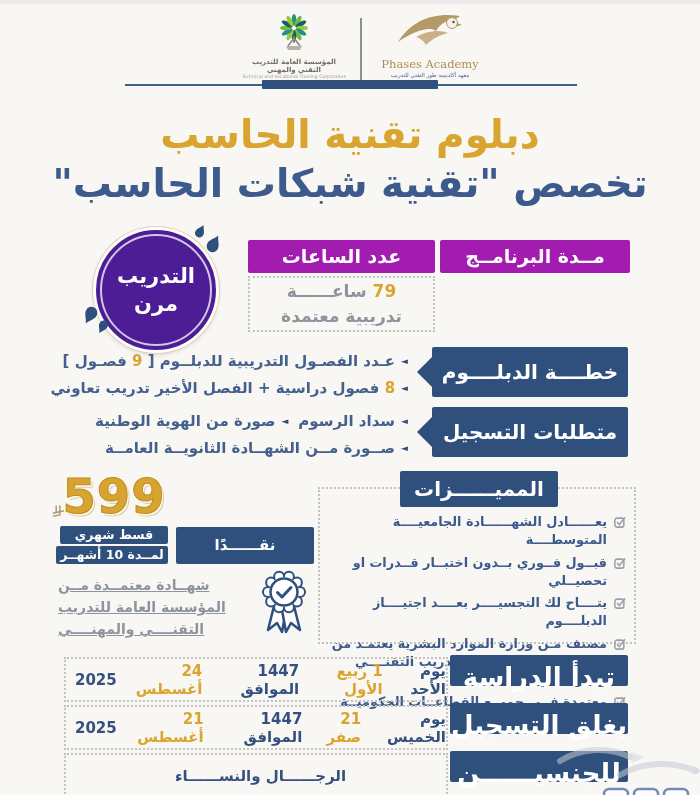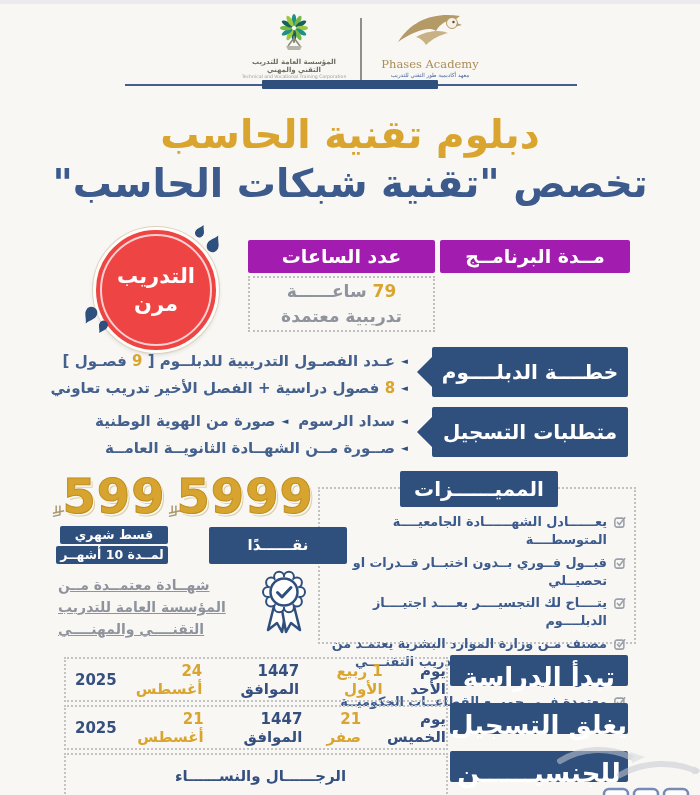--- a/index.html
+++ b/index.html
@@ -33,21 +33,21 @@
     text-align:center;line-height:33px;height:33px;border-radius:2px;}
   .card-body{margin-top:3px;height:52px;border:2px dotted #bfbfbf;
     display:flex;flex-direction:column;justify-content:center;align-items:center;
     font-size:17px;font-weight:700;color:#8e939d;line-height:25px;}
   .card-dur{right:70px;top:240px;width:190px;}
   .card-hrs{right:265px;top:240px;width:187px;}
   .goldnum{color:#d9a52f;}
 
   
   .badge{left:93px;top:227px;width:120px;height:120px;border-radius:50%;
-    background:#ef4444;border:3px solid #fffdf8;box-shadow:0 0 0 1px #ddd1c1,0 2px 4px rgba(0,0,0,.12);
+    background:#4c1d95;border:3px solid #fffdf8;box-shadow:0 0 0 1px #ddd1c1,0 2px 4px rgba(0,0,0,.12);
     display:flex;flex-direction:column;justify-content:center;align-items:center;
     color:#fff;font-weight:700;font-size:21px;line-height:28px;}
   .badge::before{content:"";position:absolute;inset:4px;border:2px solid rgba(255,255,255,.75);border-radius:50%;}
   .drop{position:absolute;}
 
   
   .ribbon{background:#2f4f7c;color:#fff;font-weight:700;font-size:20px;
     text-align:center;width:196px;height:50px;line-height:50px;border-radius:2px;}
   .ribbon::after{content:"";position:absolute;left:-15px;top:50%;transform:translateY(-50%);
     border-top:15px solid transparent;border-bottom:15px solid transparent;border-right:15px solid #2f4f7c;}
@@ -69,21 +69,21 @@
   .feat .txt{font-size:12.8px;font-weight:700;color:#3c5a8c;line-height:18px;text-align:right;}
 
   
   .amount{font-weight:700;font-size:48px;color:#d6a42f;text-align:center;letter-spacing:1px;
     text-shadow:1.5px 1.5px 0 rgba(255,255,255,.85),2.5px 2.5px 0 rgba(176,134,30,.35);
     -webkit-text-stroke:1px #bf8e20;}
   .amt-cash{left:178px;top:468px;width:136px;}
   .amt-inst{left:62px;top:468px;width:104px;}
   .riyal{position:absolute;left:-10px;bottom:6px;}
   .plabel{background:#2f4f7c;color:#fff;font-weight:700;text-align:center;border-radius:2px;}
-  .lbl-cash{left:176px;top:527px;width:138px;height:37px;line-height:37px;font-size:15px;margin-left:33px;}
+  .lbl-cash{left:176px;top:527px;width:138px;height:37px;line-height:37px;font-size:15px;}
   .lbl-inst1{left:60px;top:526px;width:108px;height:18px;line-height:18px;font-size:12.5px;}
   .lbl-inst2{left:56px;top:546px;width:112px;height:18px;line-height:18px;font-size:12.5px;}
 
   
   .cert-text{left:58px;top:574px;width:198px;text-align:left;
     font-size:14px;font-weight:700;color:#8e939d;line-height:22px;text-decoration:underline;}
   .cert-medal{left:260px;top:570px;}
 
   
   .srow-label{right:72px;width:178px;height:31px;background:#2f4f7c;border-radius:2px;
@@ -222,31 +222,20 @@
     </div>
     <div class="feat">
       <svg width="12" height="12" viewBox="0 0 14 14">
           <rect x="1" y="2.5" width="10.5" height="10.5" rx="2.5" fill="none" stroke="#9ba1a9" stroke-width="1.8"></rect>
           <path d="M4 7.5 L6.3 10 L12.5 2" fill="none" stroke="#9ba1a9" stroke-width="1.8" stroke-linecap="round"></path>
         </svg>
       <div class="txt">معتمدة فــي جميــع القطاعــات الحكوميــة والخاصــة</div>
     </div>
   </div>
 
-  <div class="abs amount amt-cash">
-    <span>5999</span>
-    <svg class="riyal" width="13" height="14" viewBox="0 0 14 14">
-        <g stroke="#a8986f" stroke-width="1.6" fill="none">
-          <path d="M4.5 1 L4.5 9"></path>
-          <path d="M8.5 1 L8.5 11"></path>
-          <path d="M1 9.5 L13 6.8"></path>
-          <path d="M1 12.8 L9 11"></path>
-        </g>
-      </svg>
-  </div>
   <div class="abs plabel lbl-cash">نقــــــدًا</div>
 
   <div class="abs amount amt-inst">
     <span>599</span>
     <svg class="riyal" width="13" height="14" viewBox="0 0 14 14">
         <g stroke="#a8986f" stroke-width="1.6" fill="none">
           <path d="M4.5 1 L4.5 9"></path>
           <path d="M8.5 1 L8.5 11"></path>
           <path d="M1 9.5 L13 6.8"></path>
           <path d="M1 12.8 L9 11"></path>

